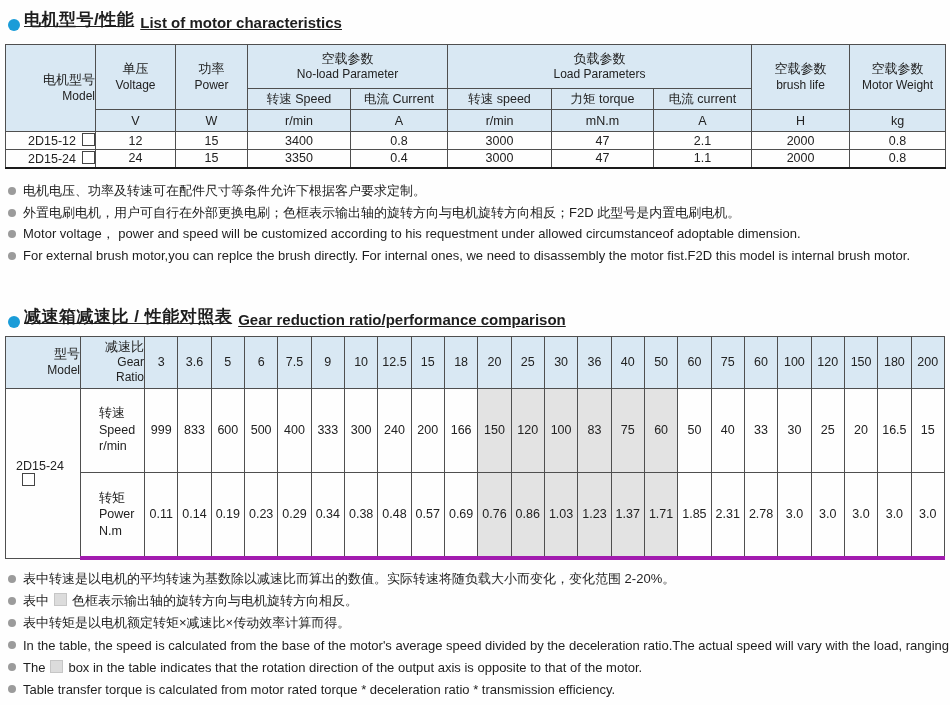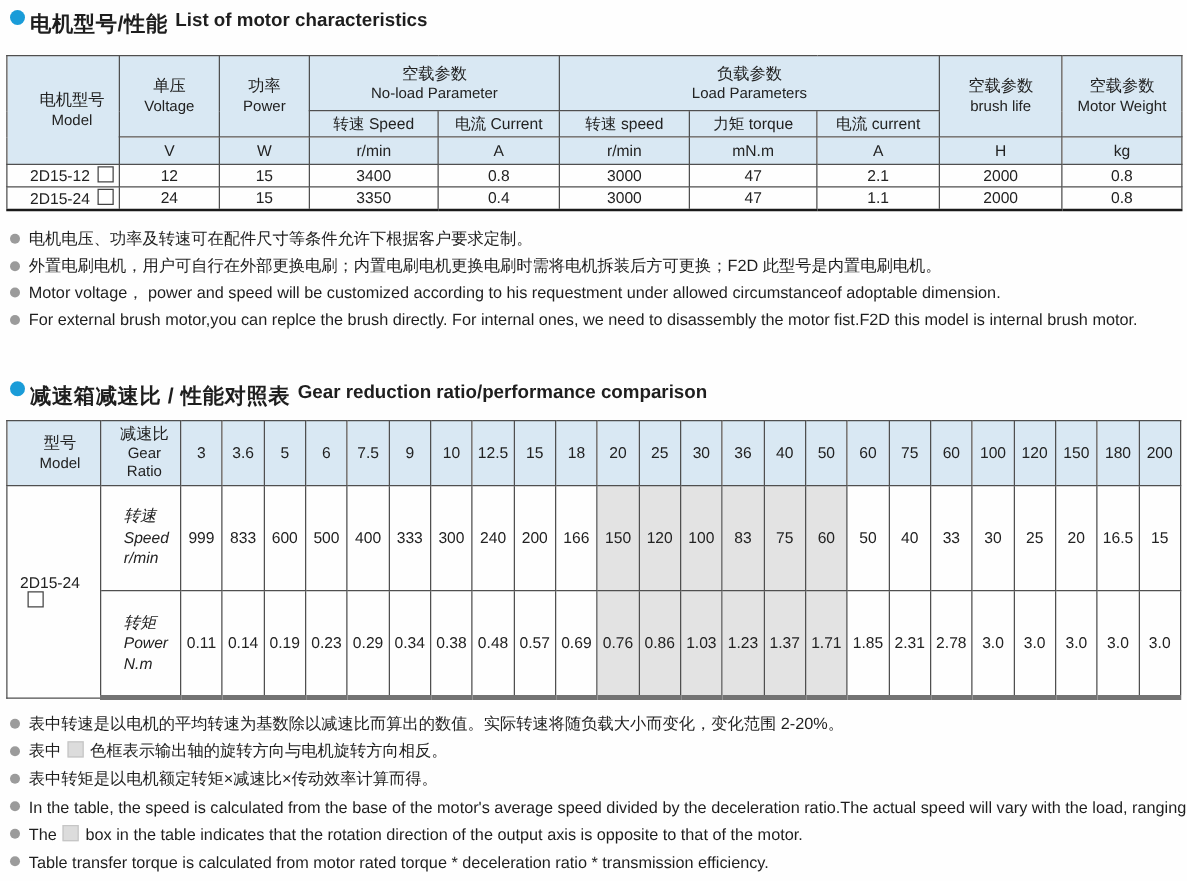--- a/index.html
+++ b/index.html
@@ -1,49 +1,49 @@
 <!DOCTYPE html>
 <html><head>
 <meta charset="utf-8">
 <style>
   html,body { margin:0; padding:0; background:#ffffff; }
   body { font-family:"Liberation Sans","DejaVu Sans",sans-serif; color:#1e1e1e; }
   .page { width:950px; height:705px; background:#fefefe; overflow:hidden; position:relative; }
 
   
-  .section-title { display:flex; align-items:flex-start; margin-left:8px; }
+  .section-title { display:flex; align-items:flex-end; margin-left:8px;text-decoration:underline; }
   .dot { width:12px; height:12px; border-radius:50%; background:#1a9cd8; display:inline-block; flex:none; }
   .section-title .zh { font-size:17px; font-weight:bold; margin-left:4px; letter-spacing:0.5px; }
   .section-title .en { font-size:15px; font-weight:bold; margin-left:6px; }
   #title1 { padding-top:8px; }
   #title2 { margin-top:38px; }
 
   
   table { border-collapse:collapse; table-layout:fixed; margin-left:5px; width:940px; }
   th, td { border:1px solid #4f4f4f; padding:0; font-weight:normal; text-align:center;
            font-size:12.5px; color:#222; overflow:hidden; }
   .hd { background:#d9e8f3; }
   .hd .zh { font-size:13px; display:block; line-height:1.3; }
   .hd .en { font-size:12px; display:block; line-height:1.25; }
-  .left { text-align:center; padding-left:14px; }
+  .left { text-align:right; padding-left:14px; }
   #t1 { margin-top:13px; }
   #t1 tr.mainhead { height:44px; }
   #t1 tr.subhead { height:21px; }
   #t1 tr.unitrow { height:22px; }
   #t1 tr.datarow { height:18px; }
   #t1 tr.datarow:last-child td { border-bottom:2px solid #1a1a1a; }
   .subhead th { font-size:12.5px; }
 
   #t2 { margin-top:8px; }
   #t2 tr.headrow { height:52px; }
   #t2 tr.speedrow { height:84px; }
   #t2 tr.torquerow { height:86px; }
-  #t2 tr.torquerow td { border-bottom:4px solid #737373;margin-top:24px; }
+  #t2 tr.torquerow td { border-bottom:4px solid #a21caf;margin-top:24px; }
   .gray { background:#e3e3e3; }
-  .lblcell { text-align:left; padding-left:18px; line-height:1.3;font-style:italic; }
+  .lblcell { text-align:left; padding-left:18px; line-height:1.3; }
   .lblcell .zh { display:block; font-size:13px; }
   .lblcell .en { display:block; font-size:12.5px; }
   .lblcell .unit { display:block; font-size:12.5px; }
   .modelcell { text-align:left; padding-left:10px; }
 
   .cbx { width:11px; height:11px; border:1.5px solid #444; display:inline-block;
          margin-left:6px; vertical-align:-1px; background:#fff; }
 
   
   ul.notes { list-style:none; margin:0; padding:0 0 0 8px; }
@@ -161,21 +161,21 @@
   </tbody>
     </table>
 
   <ul class="notes" id="notes1">
       <li>
         <span class="nb"></span>
         <span class="nt">电机电压、功率及转速可在配件尺寸等条件允许下根据客户要求定制。</span>
       </li>
       <li>
         <span class="nb"></span>
-        <span class="nt">外置电刷电机，用户可自行在外部更换电刷；内置电刷电机更换电刷时需将电机拆装后方可更换；F2D 此型号是内置电刷电机。</span>
+        <span class="nt">外置电刷电机，用户可自行在外部更换电刷；色框表示输出轴的旋转方向与电机旋转方向相反；F2D 此型号是内置电刷电机。</span>
       </li>
       <li>
         <span class="nb"></span>
         <span class="nt">Motor voltage， power and speed will be customized according to his requestment under allowed circumstanceof adoptable dimension.</span>
       </li>
       <li>
         <span class="nb"></span>
         <span class="nt">For external brush motor,you can replce the brush directly. For internal ones, we need to disassembly the motor fist.F2D this model is internal brush motor.</span>
       </li>
     </ul>

